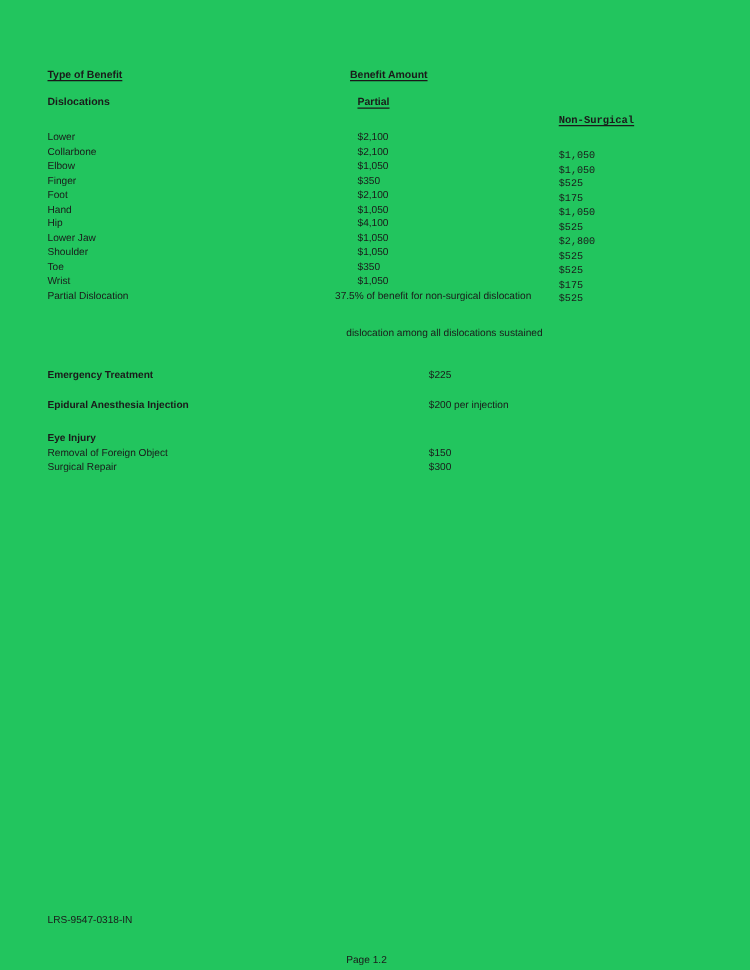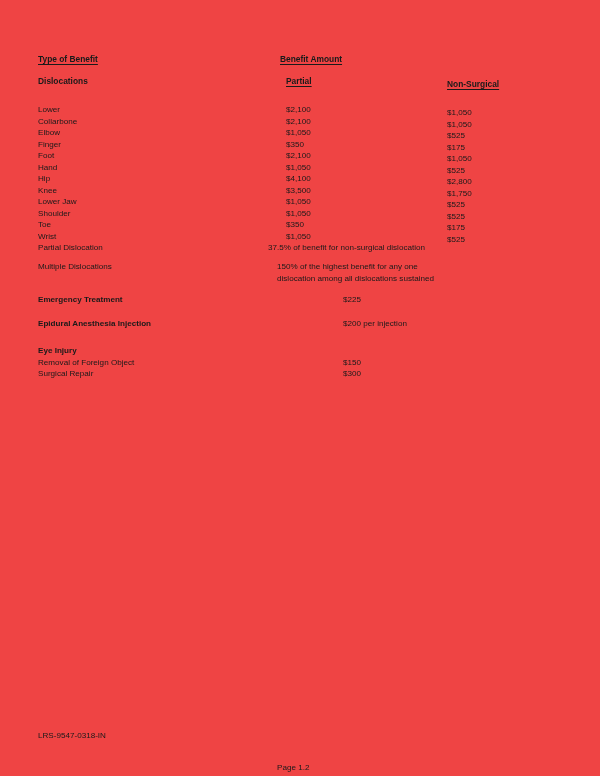--- a/index.html
+++ b/index.html
@@ -13,21 +13,21 @@
     height: 776px;
     position: relative;
     font-family: "Liberation Sans", sans-serif;
     color: #1a1a1a;
     -webkit-font-smoothing: antialiased;
   }
 
   .page {
     position: absolute;
     inset: 0;
-    background: #ef4444;
+    background: #22c55e;
   }
 
   
   
   
 
   .doc {
     position: absolute;
     left: 0;
     top: 0;
@@ -48,21 +48,22 @@
     top: 0;
   }
   .c-surg {
     position: absolute;
     left: 286px;
     top: 0;
   }
   .c-nonsurg {
     position: absolute;
     left: 447px;
-    top: 3px;
+    top: 15px;
+    font-family: Liberation Mono, monospace;
   }
   .c-mid {
     position: absolute;
     left: 343px;
     top: 0;
   }
   .c-span {
     position: absolute;
     left: 277px;
     top: 0;
@@ -153,25 +154,20 @@
           <span class="lbl">Hand</span>
           <span class="c-surg">$1,050</span>
           <span class="c-nonsurg">$525</span>
         </div>
         <div class="row">
           <span class="lbl">Hip</span>
           <span class="c-surg">$4,100</span>
           <span class="c-nonsurg">$2,800</span>
         </div>
         <div class="row">
-          <span class="lbl">Knee</span>
-          <span class="c-surg">$3,500</span>
-          <span class="c-nonsurg">$1,750</span>
-        </div>
-        <div class="row">
           <span class="lbl">Lower Jaw</span>
           <span class="c-surg">$1,050</span>
           <span class="c-nonsurg">$525</span>
         </div>
         <div class="row">
           <span class="lbl">Shoulder</span>
           <span class="c-surg">$1,050</span>
           <span class="c-nonsurg">$525</span>
         </div>
         <div class="row">
@@ -184,24 +180,20 @@
           <span class="c-surg">$1,050</span>
           <span class="c-nonsurg">$525</span>
         </div>
         <div class="row">
           <span class="lbl">Partial Dislocation</span>
           <span class="c-span" style="left: 268px;">37.5% of benefit for non-surgical dislocation</span>
         </div>
       </div>
 
     <div id="multiple-block">
-      <div class="row">
-        <span class="lbl">Multiple Dislocations</span>
-        <span class="c-span">150% of the highest benefit for any one</span>
-      </div>
       <div class="row">
         <span class="c-span">dislocation among all dislocations sustained</span>
       </div>
     </div>
 
     <div id="emergency-row" class="row">
       <span class="lbl bold">Emergency Treatment</span>
       <span class="c-mid">$225</span>
     </div>
 

